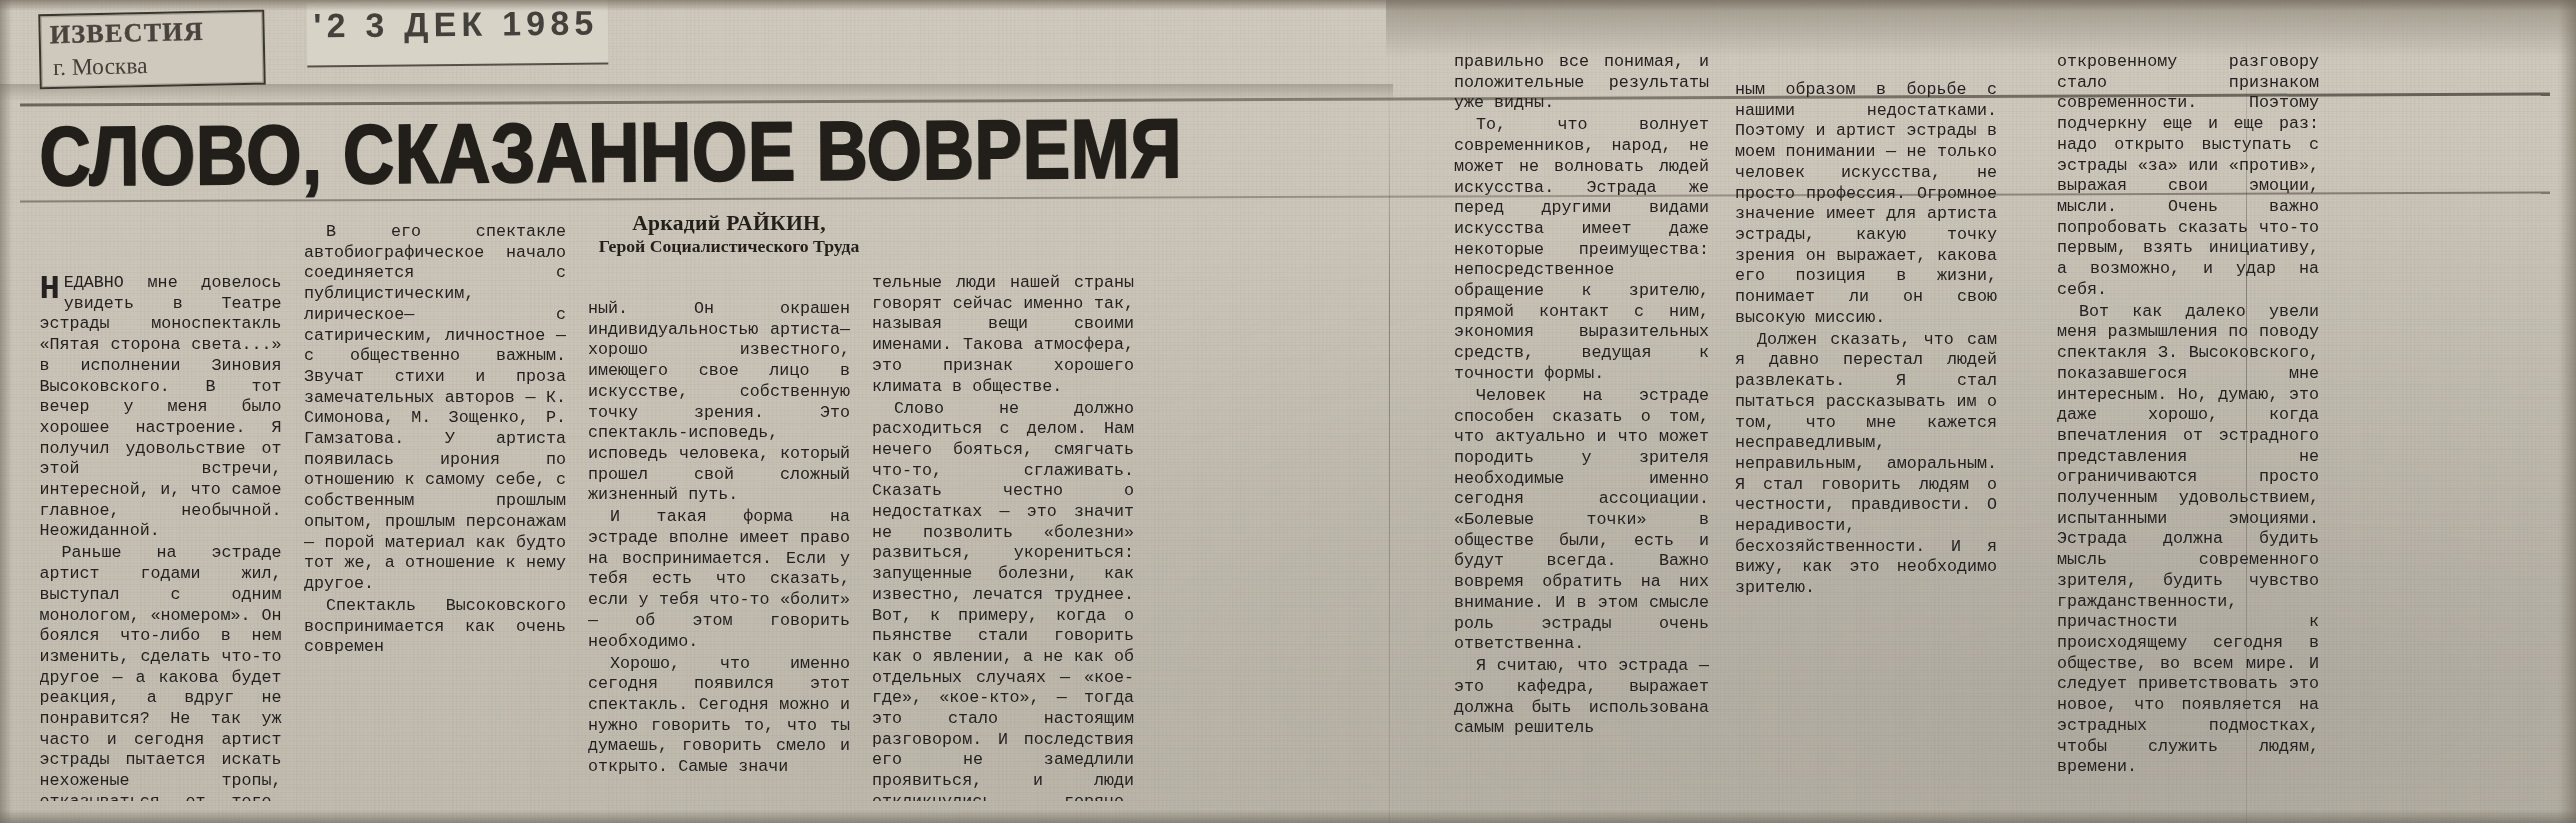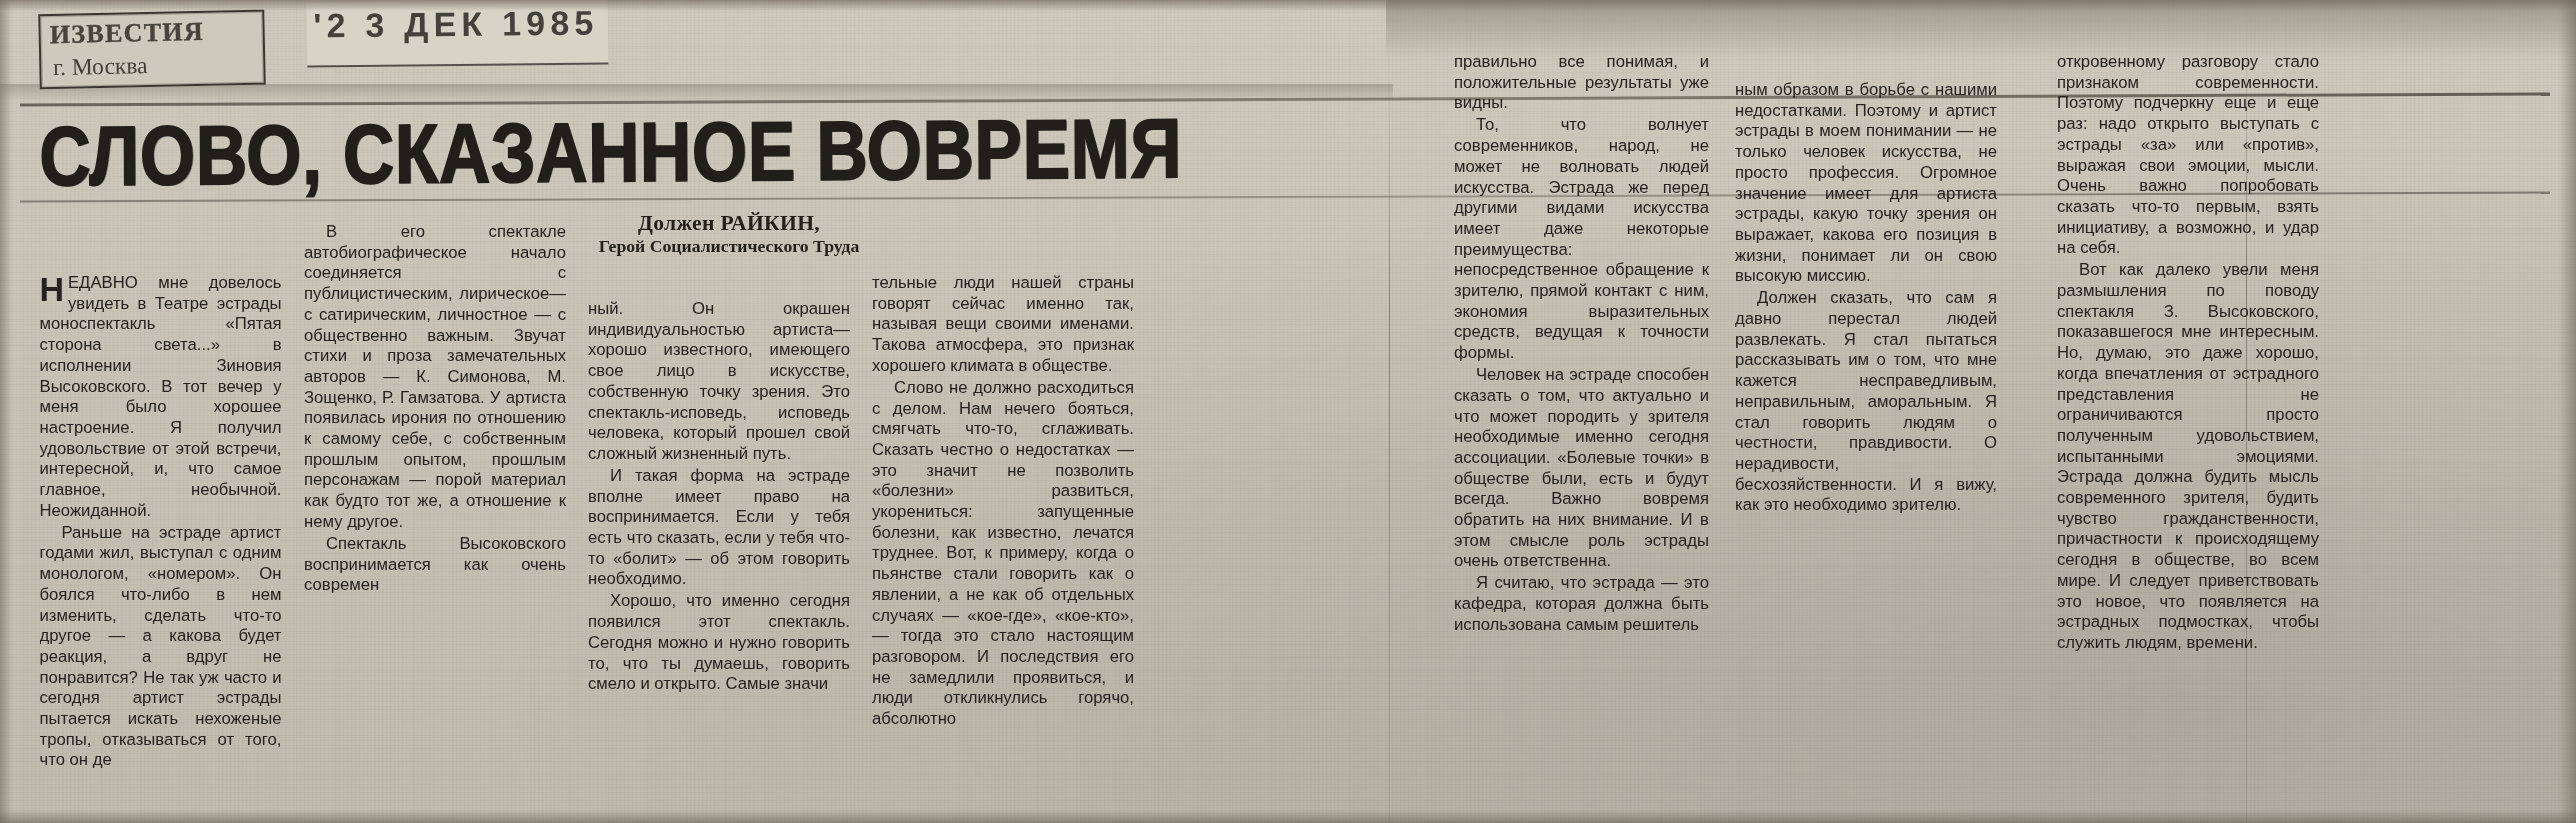--- a/index.html
+++ b/index.html
@@ -173,21 +173,21 @@
     left: 29px;
     top: 222px;
     right: 26px;
     bottom: 6.5px;
   }
   .col {
     position: absolute;
     top: 0;
     bottom: 17px;
     color: #242120;
-    font-family: Liberation Sans, sans-serif;
+    font-family: Liberation Mono, monospace;
     font-size: 16.7px;
     line-height: 20.7px;
     text-align: justify;
     text-justify: inter-word;
     hyphens: manual;
     overflow: hidden;
   }
   .col p {
     margin: 0 0 1.3px 0;
     text-indent: 22px;
@@ -250,21 +250,21 @@
     <div class="dtext">'2 3  ДЕК 1985</div>
   </div>
 
   <div class="rule-top"></div>
 
   <div class="headline">СЛОВО, СКАЗАННОЕ ВОВРЕМЯ</div>
 
   <div class="rule-head-bottom"></div>
 
   <div class="byline">
-    <div class="name">Должен РАЙКИН,</div>
+    <div class="name">Аркадий РАЙКИН,</div>
     <div class="title">Герой Социалистического Труда</div>
   </div>
 
   <div class="crease a"></div>
   <div class="crease b"></div>
 
   <div class="cols">
 
     <div class="col c1">
       <p class="no-indent dropcap-lead">НЕДАВНО мне довелось увидеть в Театре эстрады моноспектакль «Пятая сторона света...» в исполнении Зиновия Высоковского. В тот вечер у меня было хорошее настроение. Я получил удовольствие от этой встречи, интересной, и, что самое главное, необычной. Неожиданной.</p>
@@ -284,21 +284,21 @@
 
     <div class="col c4">
       <p class="no-indent">тельные люди нашей страны говорят сейчас именно так, называя вещи своими именами. Такова атмосфера, это признак хорошего климата в обществе.</p>
       <p>Слово не должно расходиться с делом. Нам нечего бояться, смягчать что-то, сглаживать. Сказать честно о недостатках — это значит не позволить «болезни» развиться, укорениться: запущенные болезни, как известно, лечатся труднее. Вот, к примеру, когда о пьянстве стали говорить как о явлении, а не как об отдельных случаях — «кое-где», «кое-кто», — тогда это стало настоящим разговором. И последствия его не замедлили проявиться, и люди откликнулись горячо, абсолютно</p>
     </div>
 
     <div class="col c5">
       <p class="no-indent">правильно все понимая, и положительные результаты уже видны.</p>
       <p>То, что волнует современников, народ, не может не волновать людей искусства. Эстрада же перед другими видами искусства имеет даже некоторые преимущества: непосредственное обращение к зрителю, прямой контакт с ним, экономия выразительных средств, ведущая к точности формы.</p>
       <p>Человек на эстраде способен сказать о том, что актуально и что может породить у зрителя необходимые именно сегодня ассоциации. «Болевые точки» в обществе были, есть и будут всегда. Важно вовремя обратить на них внимание. И в этом смысле роль эстрады очень ответственна.</p>
-      <p>Я считаю, что эстрада — это кафедра, которая должна быть использована самым решитель</p>
+      <p>Я считаю, что эстрада — это кафедра, выражает должна быть использована самым решитель</p>
     </div>
 
     <div class="col c6">
       <p class="no-indent">ным образом в борьбе с нашими недостатками. Поэтому и артист эстрады в моем понимании — не только человек искусства, не просто профессия. Огромное значение имеет для артиста эстрады, какую точку зрения он выражает, какова его позиция в жизни, понимает ли он свою высокую миссию.</p>
       <p>Должен сказать, что сам я давно перестал людей развлекать. Я стал пытаться рассказывать им о том, что мне кажется несправедливым, неправильным, аморальным. Я стал говорить людям о честности, правдивости. О нерадивости, бесхозяйственности. И я вижу, как это необходимо зрителю.</p>
     </div>
 
     <div class="col c7">
       <p class="no-indent">откровенному разговору стало признаком современности. Поэтому подчеркну еще и еще раз: надо открыто выступать с эстрады «за» или «против», выражая свои эмоции, мысли. Очень важно попробовать сказать что-то первым, взять инициативу, а возможно, и удар на себя.</p>
       <p>Вот как далеко увели меня размышления по поводу спектакля З. Высоковского, показавшегося мне интересным. Но, думаю, это даже хорошо, когда впечатления от эстрадного представления не ограничиваются просто полученным удовольствием, испытанными эмоциями. Эстрада должна будить мысль современного зрителя, будить чувство гражданственности, причастности к происходящему сегодня в обществе, во всем мире. И следует приветствовать это новое, что появляется на эстрадных подмостках, чтобы служить людям, времени.</p>

